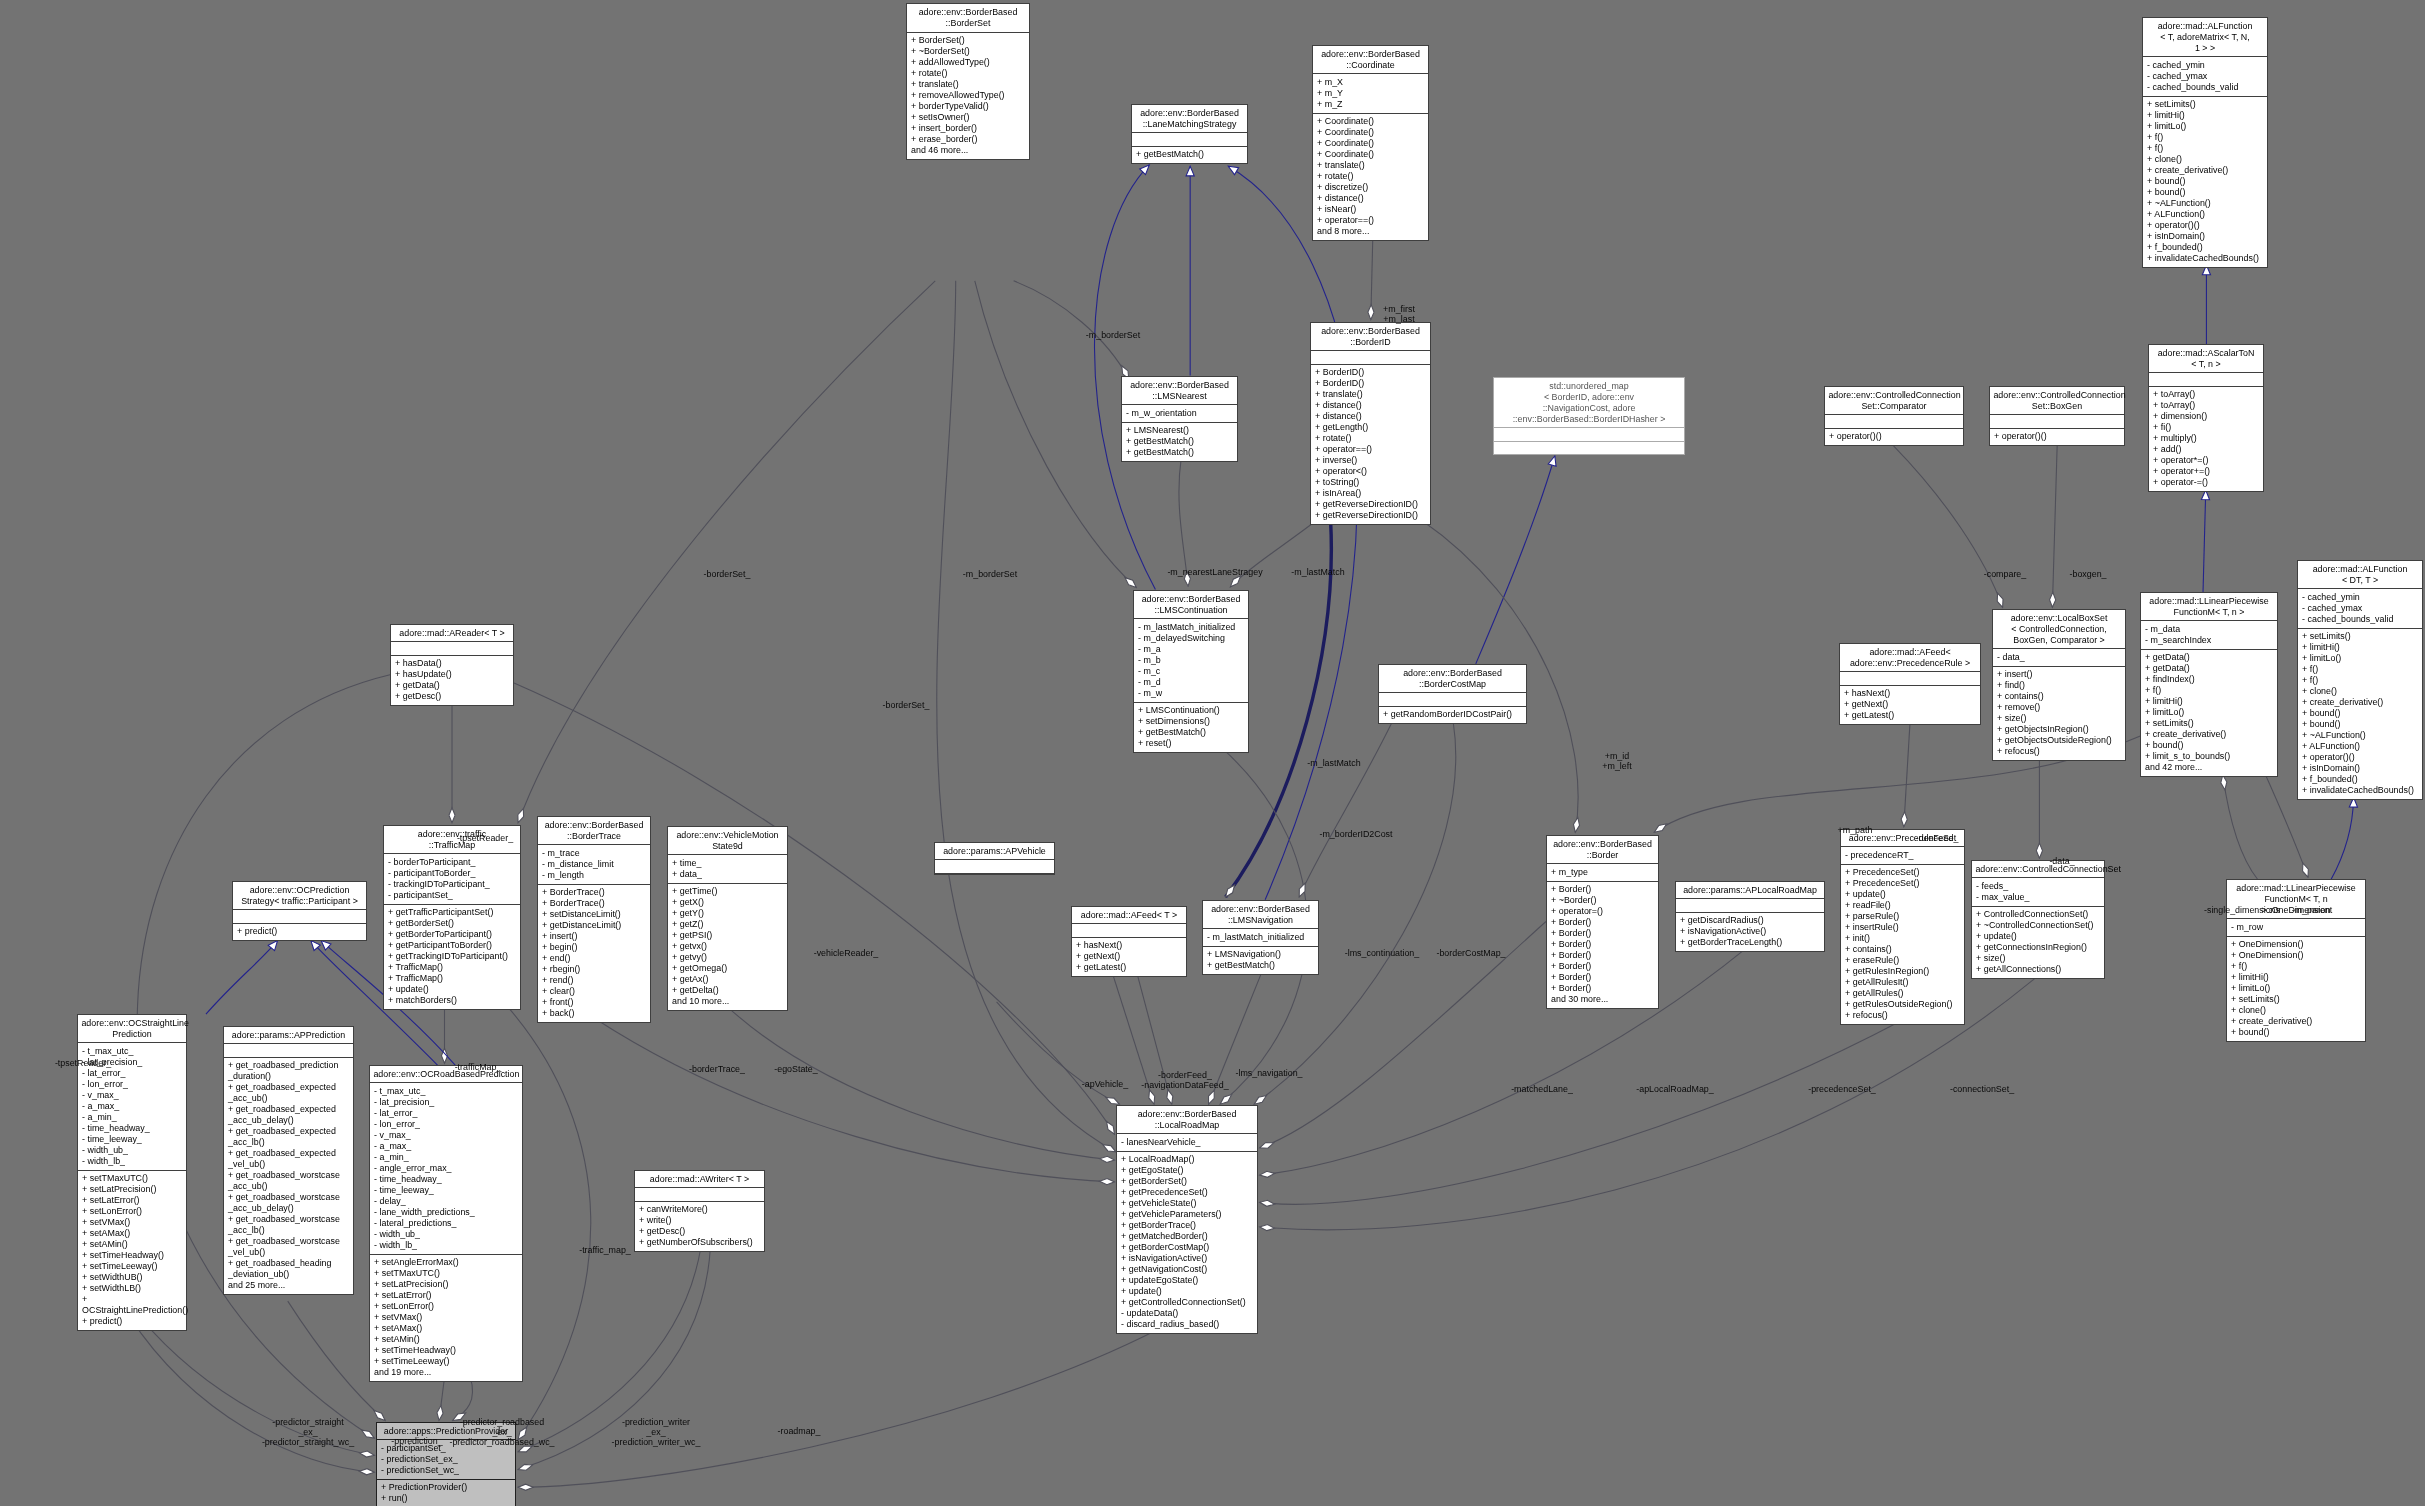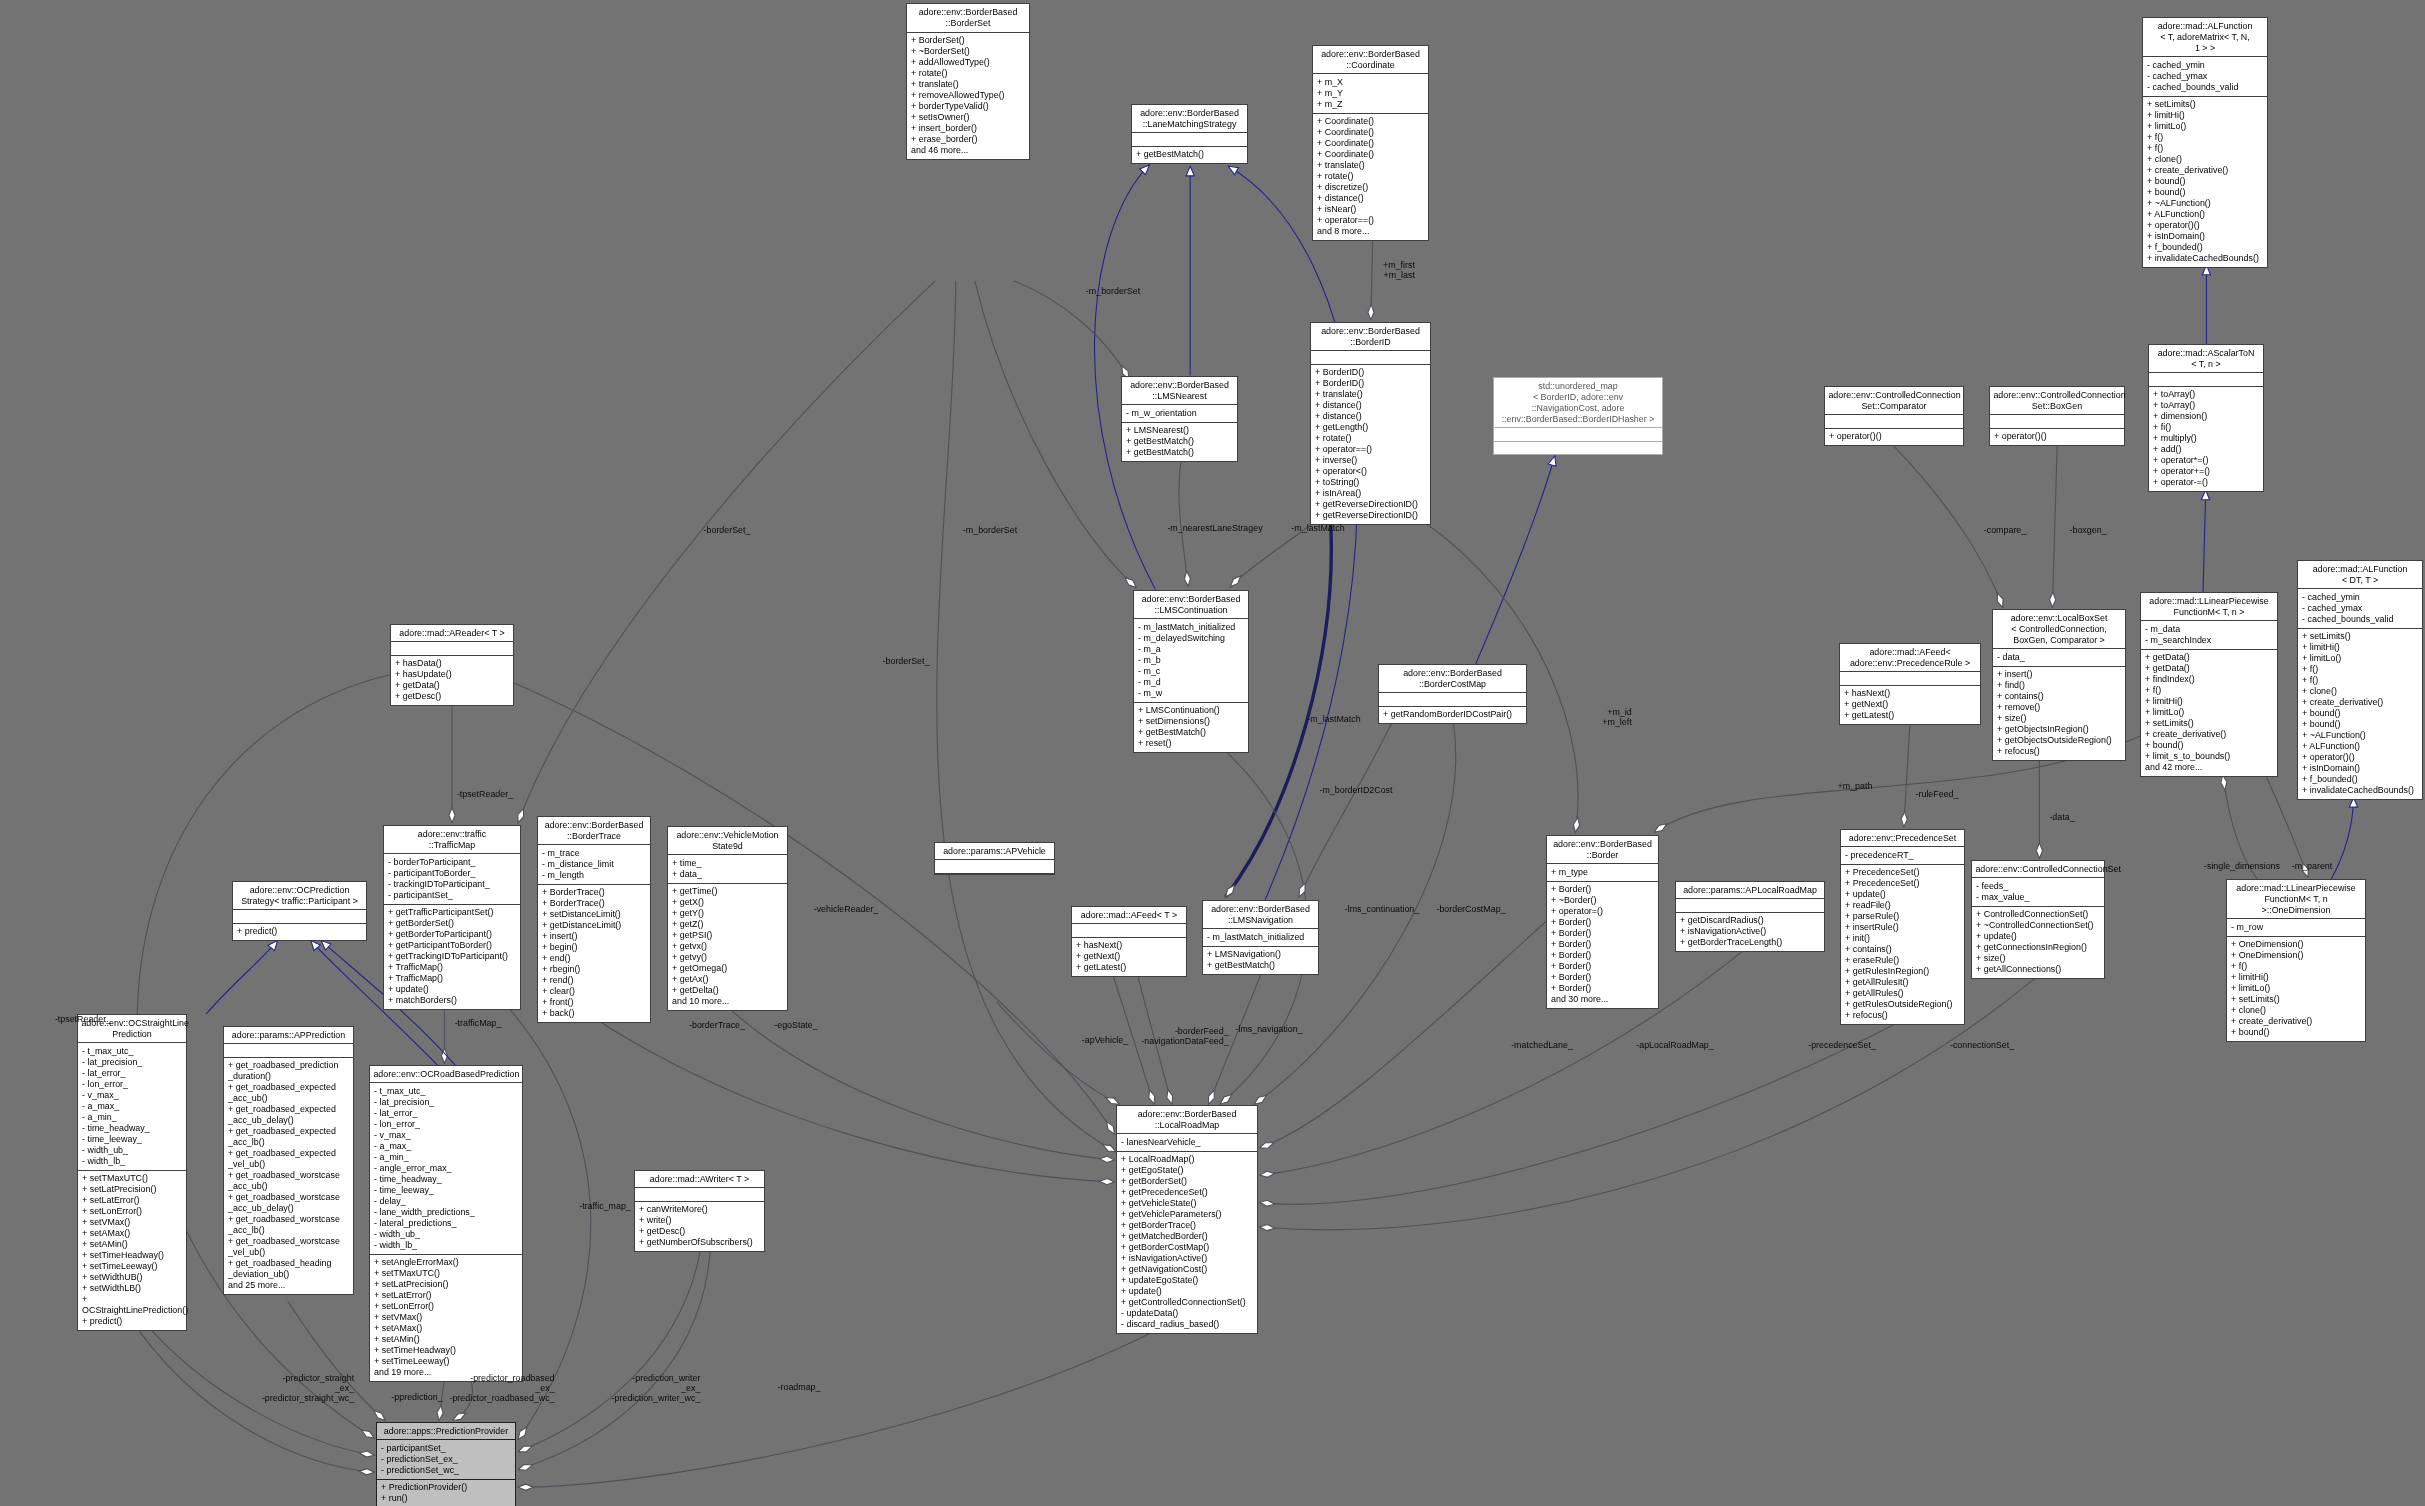--- a/index.html
+++ b/index.html
@@ -12,21 +12,21 @@
   .uml{position:absolute;background:#ffffff;border:1.4px solid #3f3f3f;box-sizing:border-box;
        font-size:8.9px;line-height:11px;color:#000;}
   .uml .title{text-align:center;padding:2.7px 3.4px;border-bottom:1.4px solid #3f3f3f;white-space:pre-line;}
   .uml .attrs{padding:2.7px 4.1px;border-bottom:1.4px solid #3f3f3f;white-space:pre-line;min-height:6.8px;}
   .uml .methods{padding:2.7px 4.1px;white-space:pre-line;min-height:6.8px;}
   .uml.muted{border-color:#ababab;color:#555;border-width:0.7px;}
   .uml.muted .title,.uml.muted .attrs{border-color:#ababab;border-width:0.7px;}
   .uml.highlight{background:#bfbfbf;border-color:#202020;}
   .uml.highlight .title,.uml.highlight .attrs{border-color:#202020;}
   .edge-label{position:absolute;transform:translateX(-50%);font-size:8.9px;line-height:10.2px;
-              text-align:right;white-space:pre-line;color:#0a0a0a;}
+              text-align:center;white-space:pre-line;color:#0a0a0a;margin-top:44px;}
 </style>
 </head>
 <body>
 
 <div class="canvas" id="canvas">
   <svg class="edges" id="edge-layer" width="2426" height="1507" viewBox="0 0 3559 2211">
     <defs>
       <marker id="mDiamond" viewBox="0 0 26 12" markerWidth="26" markerHeight="12" refX="24" refY="6" orient="auto" markerUnits="userSpaceOnUse">
         <path d="M2,6 L13,1.5 L24,6 L13,10.5 Z" fill="#ffffff" stroke="#50505a" stroke-width="1.6"></path>
       </marker>
@@ -183,21 +183,21 @@
 + operator-=()</div>
     </div>
     <div class="uml" style="left: 1121px; top: 376px; width: 117px;">
       <div class="title">adore::env::BorderBased
 ::LMSNearest</div>
       <div class="attrs">- m_w_orientation</div>
       <div class="methods">+ LMSNearest()
 + getBestMatch()
 + getBestMatch()</div>
     </div>
-    <div class="uml muted" style="left: 1493px; top: 377px; width: 170px;">
+    <div class="uml muted" style="left: 1493px; top: 377px; width: 192px;">
       <div class="title">std::unordered_map
 &lt; BorderID, adore::env
 ::NavigationCost, adore
 ::env::BorderBased::BorderIDHasher &gt;</div>
       <div class="attrs"></div>
       <div class="methods"></div>
     </div>
     <div class="uml" style="left: 1824px; top: 386px; width: 140px;">
       <div class="title">adore::env::ControlledConnection
 Set::Comparator</div>

